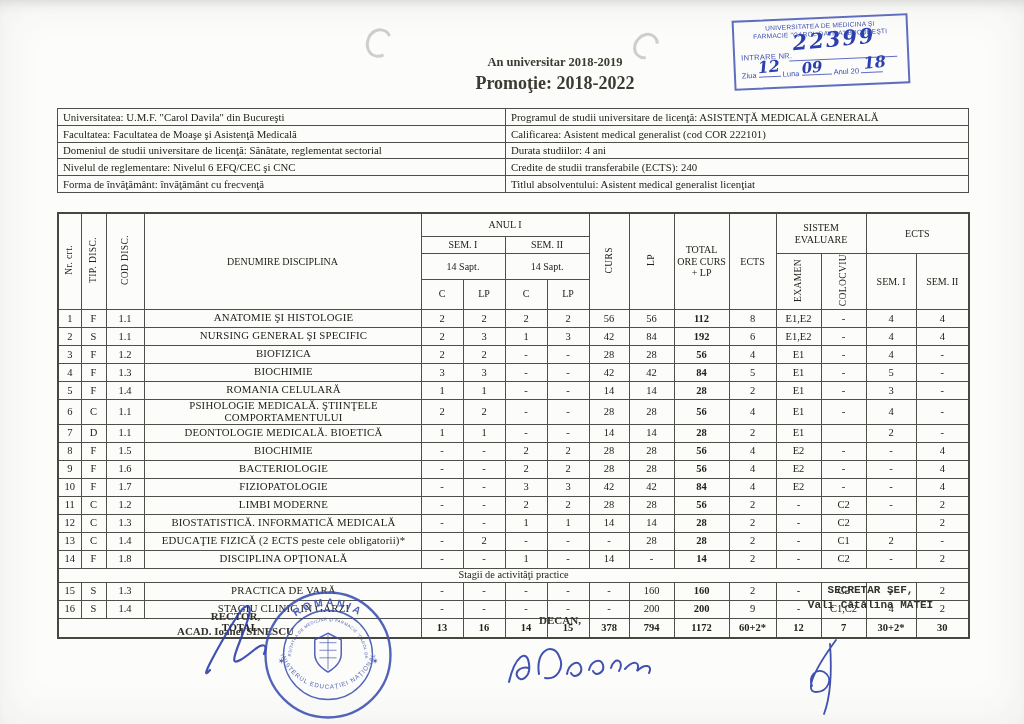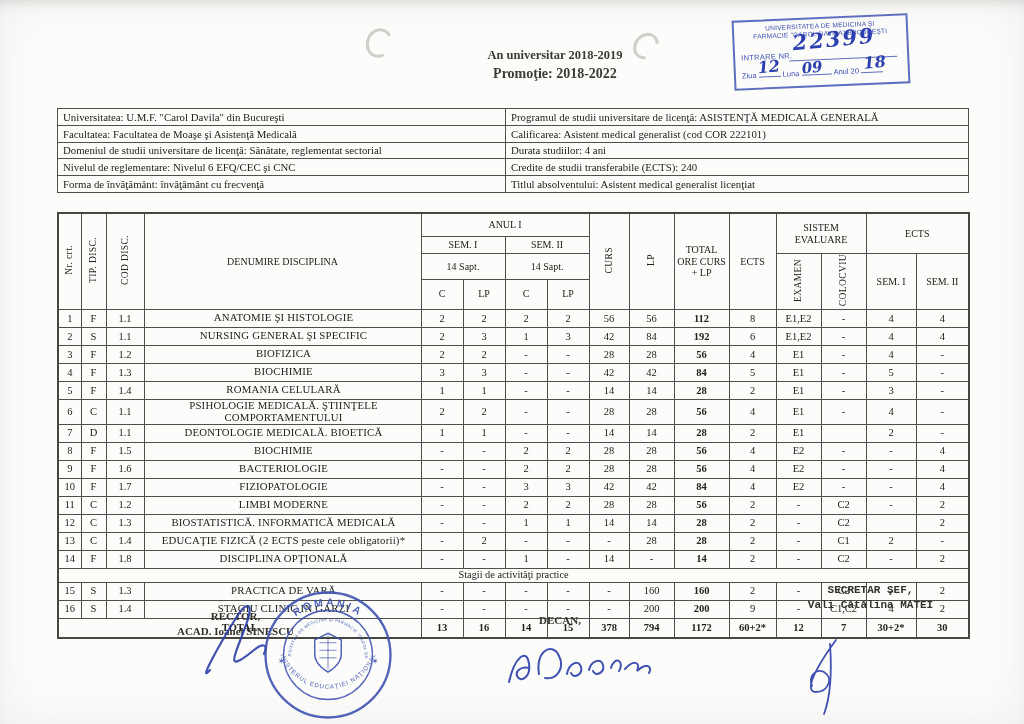--- a/index.html
+++ b/index.html
@@ -8,22 +8,22 @@
     background:#fcfcfa;
     font-family:"Liberation Serif","DejaVu Serif",serif;
     color:#23231d;
   }
   .scan-edge{position:absolute;inset:0;pointer-events:none;
     box-shadow:inset 0 0 46px rgba(60,60,55,.07), inset 0 10px 14px -10px rgba(90,90,85,.25);}
   
   .doc-title{position:absolute;top:44px;left:385px;width:340px;text-align:center;
     font-weight:bold;color:#3c3b33;}
   .doc-title .t1{font-size:13.5px;letter-spacing:.4px;}
-  .doc-title .t2{font-size:12.5px;margin-top:4px;}
-  .doc-title .t3{font-size:14px;margin-top:3px;}
+  .doc-title .t2{font-size:12.5px;margin-top:11px;}
+  .doc-title .t3{font-size:18px;margin-top:3px;}
   
   .punch{position:absolute;width:20px;height:24px;border:3px solid #c6c6c2;
     border-right-color:transparent;border-radius:50%;transform:rotate(18deg);opacity:.85;}
   .punch.p1{left:366px;top:28px;}
   .punch.p2{left:634px;top:32px;width:18px;height:22px;transform:rotate(40deg);}
   
   .entry-stamp{position:absolute;left:733px;top:17px;width:172px;height:66px;
     border:2px solid rgba(56,74,178,.8);transform:rotate(-2.5deg);
     color:#3b4cb2;font-family:"Liberation Sans","DejaVu Sans",sans-serif;}
   .entry-stamp .l1{position:absolute;top:3px;left:0;right:0;text-align:center;font-size:6.6px;letter-spacing:.2px;}

